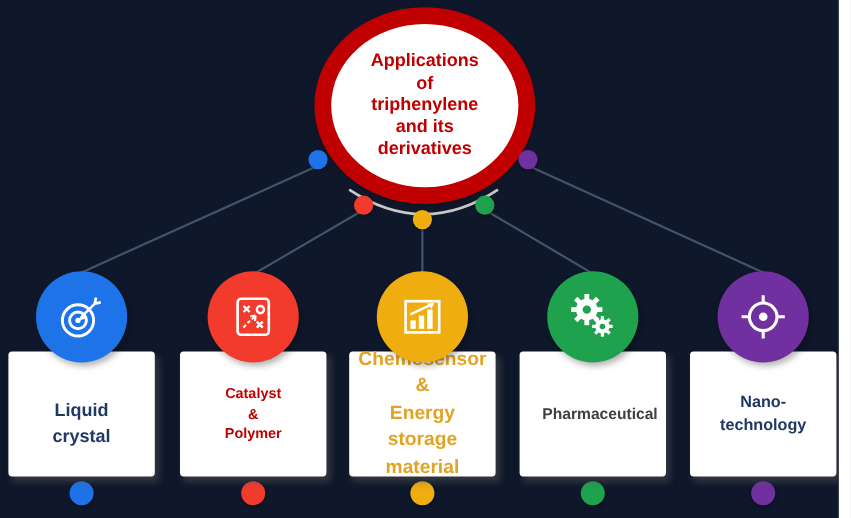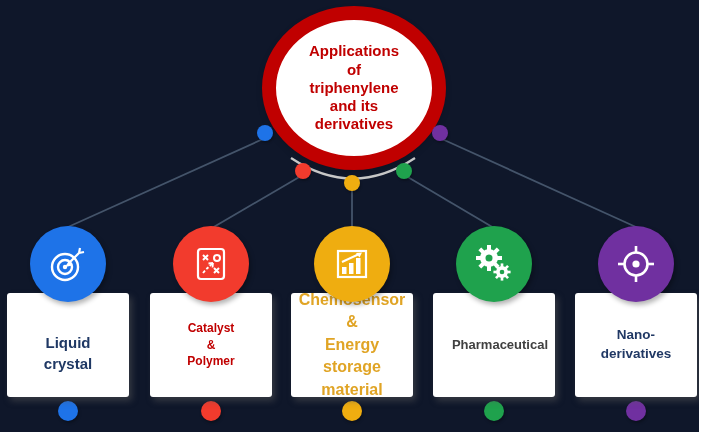--- a/index.html
+++ b/index.html
@@ -192,18 +192,18 @@
         <circle cx="22" cy="22" r="11.5" fill="none" stroke="#fff" stroke-width="2.6"></circle>
         <circle cx="22" cy="22" r="3.6" fill="#fff"></circle>
         <line x1="22" y1="4" x2="22" y2="11" stroke="#fff" stroke-width="2.6"></line>
         <line x1="22" y1="33" x2="22" y2="40" stroke="#fff" stroke-width="2.6"></line>
         <line x1="4" y1="22" x2="11" y2="22" stroke="#fff" stroke-width="2.6"></line>
         <line x1="33" y1="22" x2="40" y2="22" stroke="#fff" stroke-width="2.6"></line>
       </svg>
     </div>
     <div class="card">
       <div class="card-label" style="color: rgb(32, 56, 100);">Nano-
-derivatives</div>
+technology</div>
     </div>
     <span class="bdot" style="background-color: rgb(112, 48, 160);"></span>
   </div>
 
 </div>
 
 </body></html>

